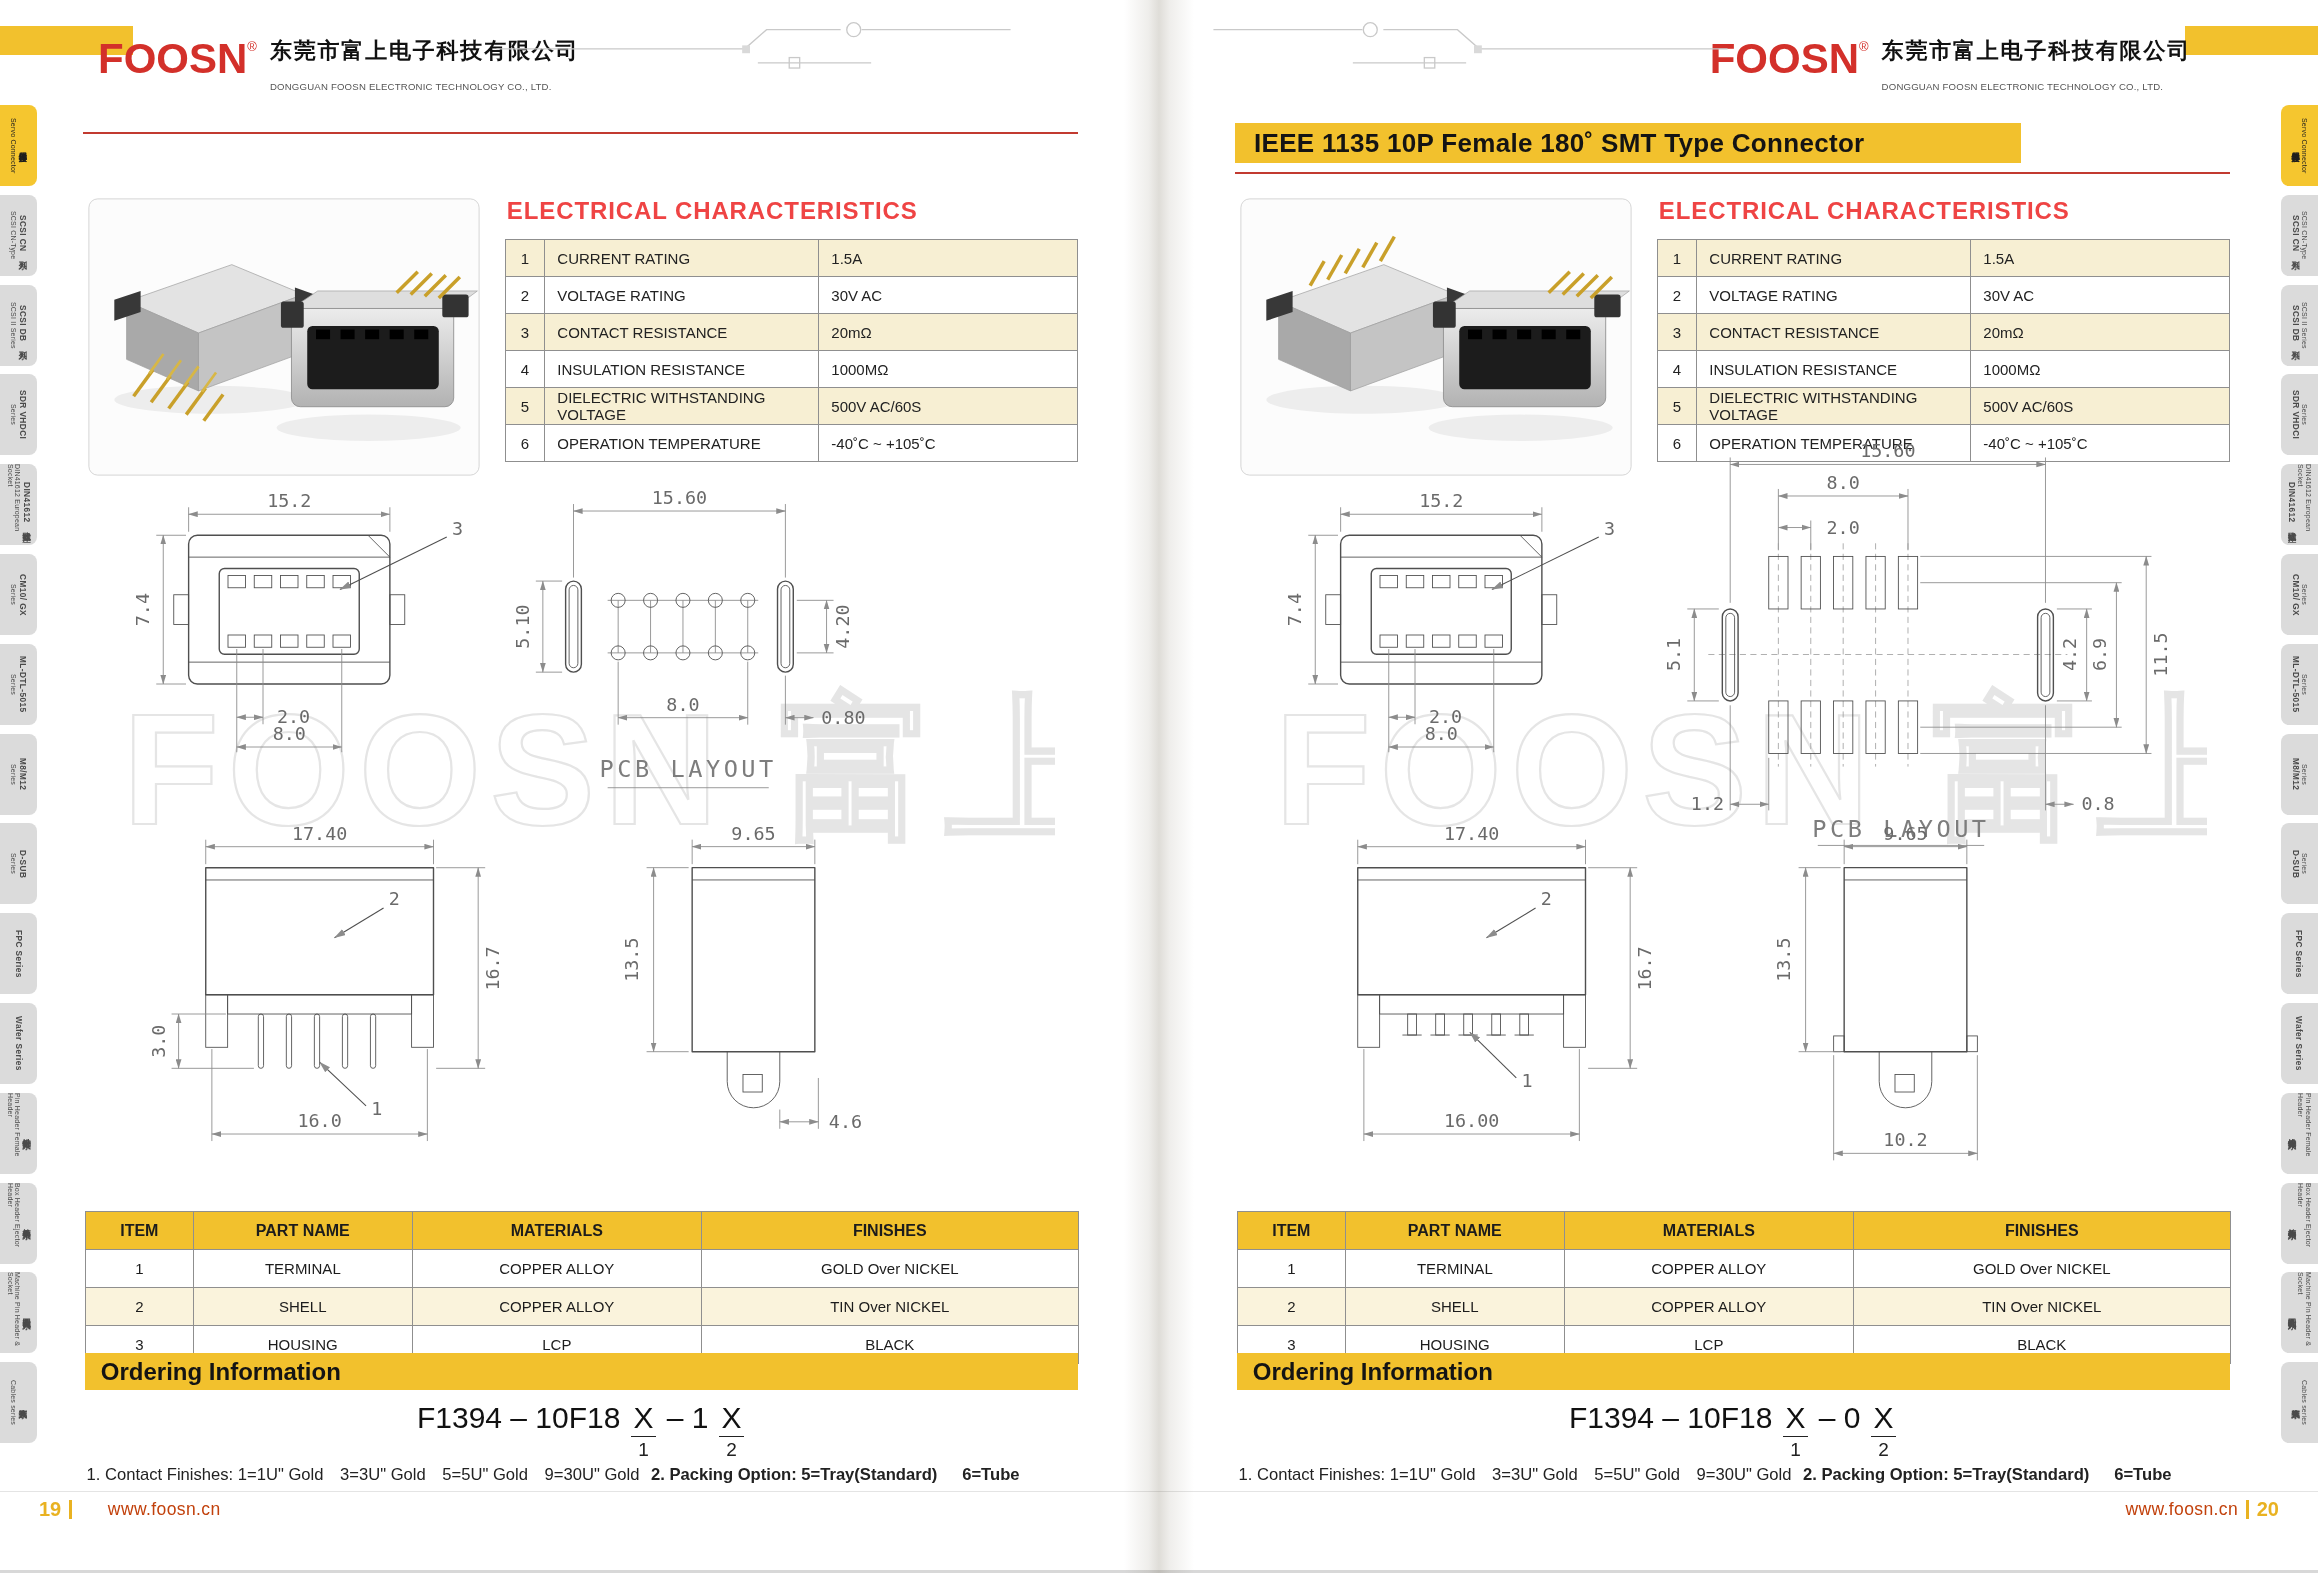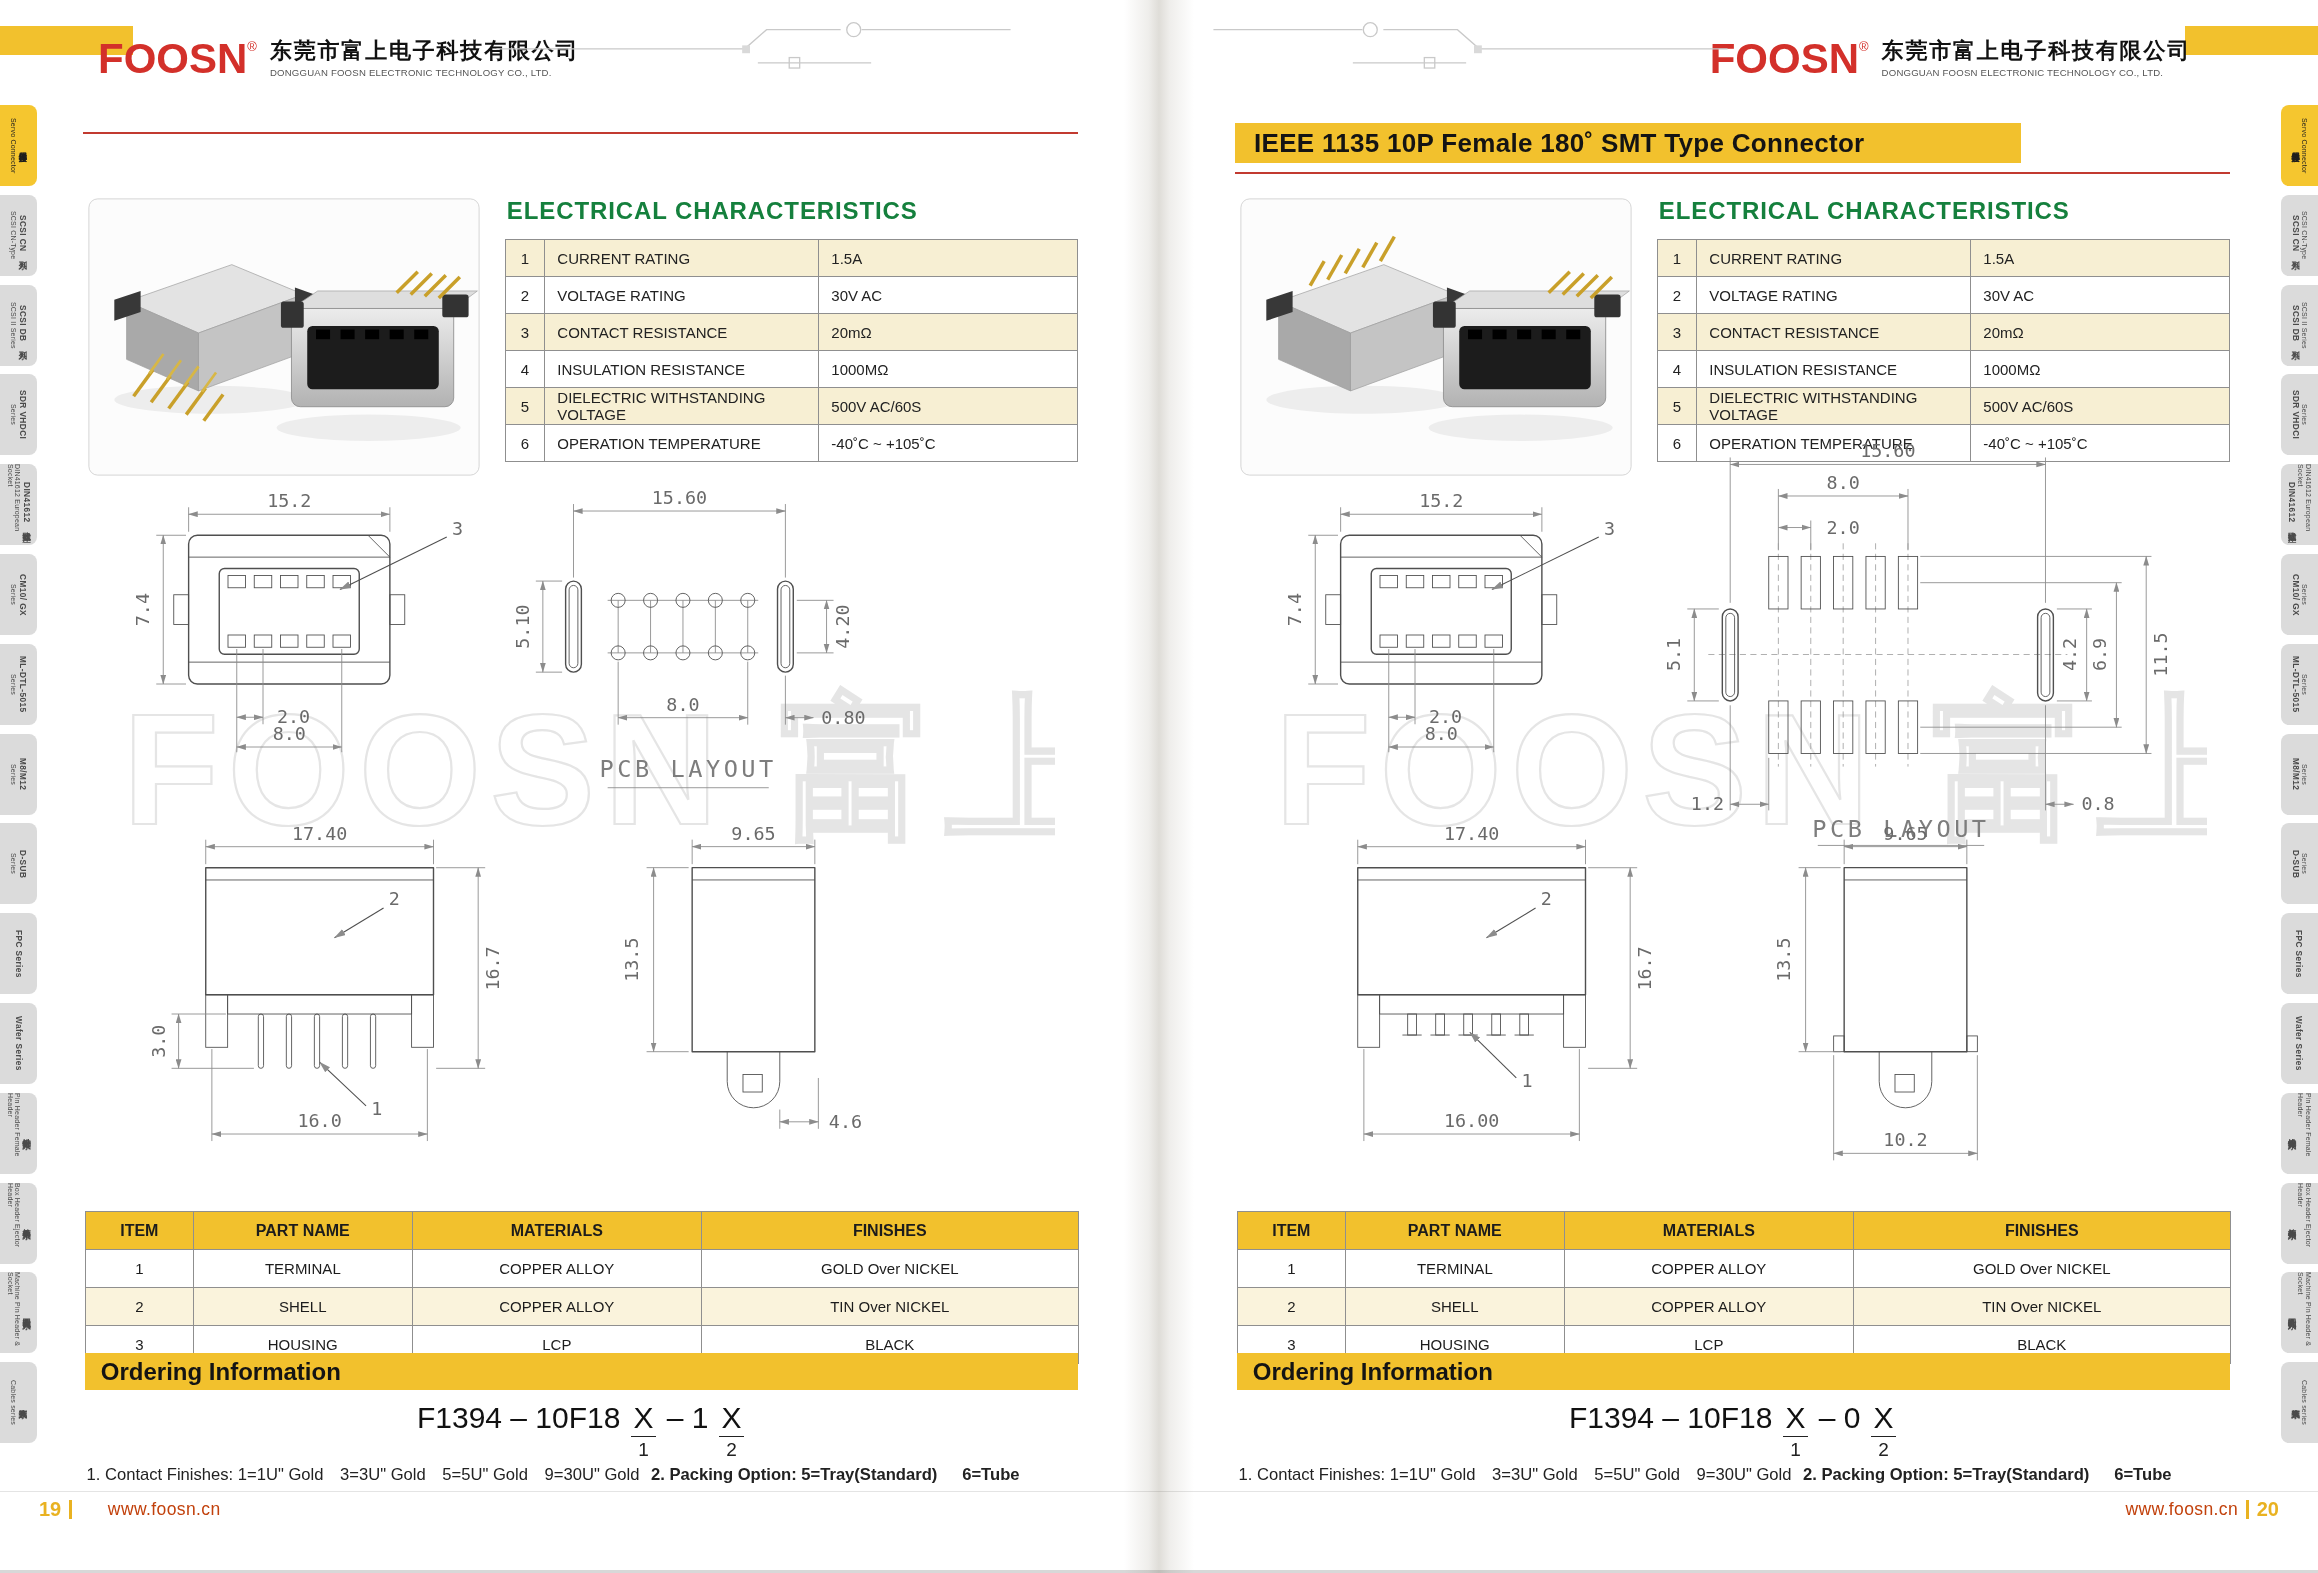--- a/index.html
+++ b/index.html
@@ -16,21 +16,21 @@
   
   .corner{position:absolute;top:26px;width:133px;height:29px;background:#F2C12D;}
   .lp .corner{left:0;}
   .rp .corner{right:0;}
   .logo{position:absolute;top:39px;display:flex;gap:13px;align-items:flex-start;}
   .lp .logo{left:98px;}
   .rp .logo{right:127px;}
   .logo .mark{font-size:42px;font-weight:bold;color:#D3302A;letter-spacing:0px;line-height:0.95;}
   .logo .reg{font-size:13px;color:#D3302A;vertical-align:top;}
   .logo .cn{font-size:22px;font-weight:bold;color:#111;letter-spacing:1.8px;line-height:1.1;}
-  .logo .en{font-size:9.6px;color:#555;margin-top:4px;letter-spacing:0.2px;}
+  .logo .en{font-size:9.6px;color:#555;margin-top:18px;letter-spacing:0.2px;}
   .orn{position:absolute;top:14px;width:517px;height:61px;}
   .lp .orn{left:495px;}
   .rp .orn{left:53px;transform:scaleX(-1);}
 
   
   .side{position:absolute;top:105px;width:37px;display:flex;flex-direction:column;gap:8.8px;z-index:4;}
   .lp .side{left:0;}
   .rp .side{right:0;}
   .tab{height:81px;background:#DBDBDB;color:#4a4a4a;display:flex;align-items:center;justify-content:center;gap:0.9px;overflow:hidden;cursor:pointer;}
   .lp .tab{border-radius:0 8px 8px 0;flex-direction:row-reverse;}
@@ -42,21 +42,21 @@
   
   .content{position:absolute;top:123px;width:1003px;height:1402px;}
   .lp .content{left:83px;}
   .rp .content{left:76px;}
   .titlebar{width:786px;height:40px;background:#F2C12D;display:flex;align-items:center;padding-left:19px;box-sizing:border-box;}
   .titlebar .t{font-size:26px;font-weight:bold;color:#141414;letter-spacing:0.3px;}
   .redline{margin-top:8.8px;width:995px;height:1.8px;background:#C23A30;}
 
   .photo{position:absolute;left:5.3px;top:75px;z-index:1;}
   .elec{position:absolute;left:422px;top:74px;width:572px;z-index:1;}
-  .elec h2{margin:0 0 14px 1.8px;font-size:24px;font-weight:bold;color:#15803d;letter-spacing:0.9px;}
+  .elec h2{margin:0 0 14px 1.8px;font-size:24px;font-weight:bold;color:#ef4444;letter-spacing:0.9px;}
   .elec table{border-collapse:collapse;width:572px;table-layout:fixed;}
   .elec td{border:0.9px solid #8f8f8f;height:36px;font-size:15px;color:#222;padding:0 0 0 12.3px;}
   .elec td.c{text-align:center;padding:0;}
   tr.alt{background:#F7EFD3;}
 
   .wm{position:absolute;left:26px;top:543px;z-index:0;}
   .d-front{position:absolute;left:22px;top:351px;z-index:1;}
   .d-pcb{position:absolute;left:421px;top:346px;z-index:1;}
   .rp .d-pcb{left:412px;top:315px;}
   .d-side{position:absolute;left:22px;top:692px;z-index:1;}

